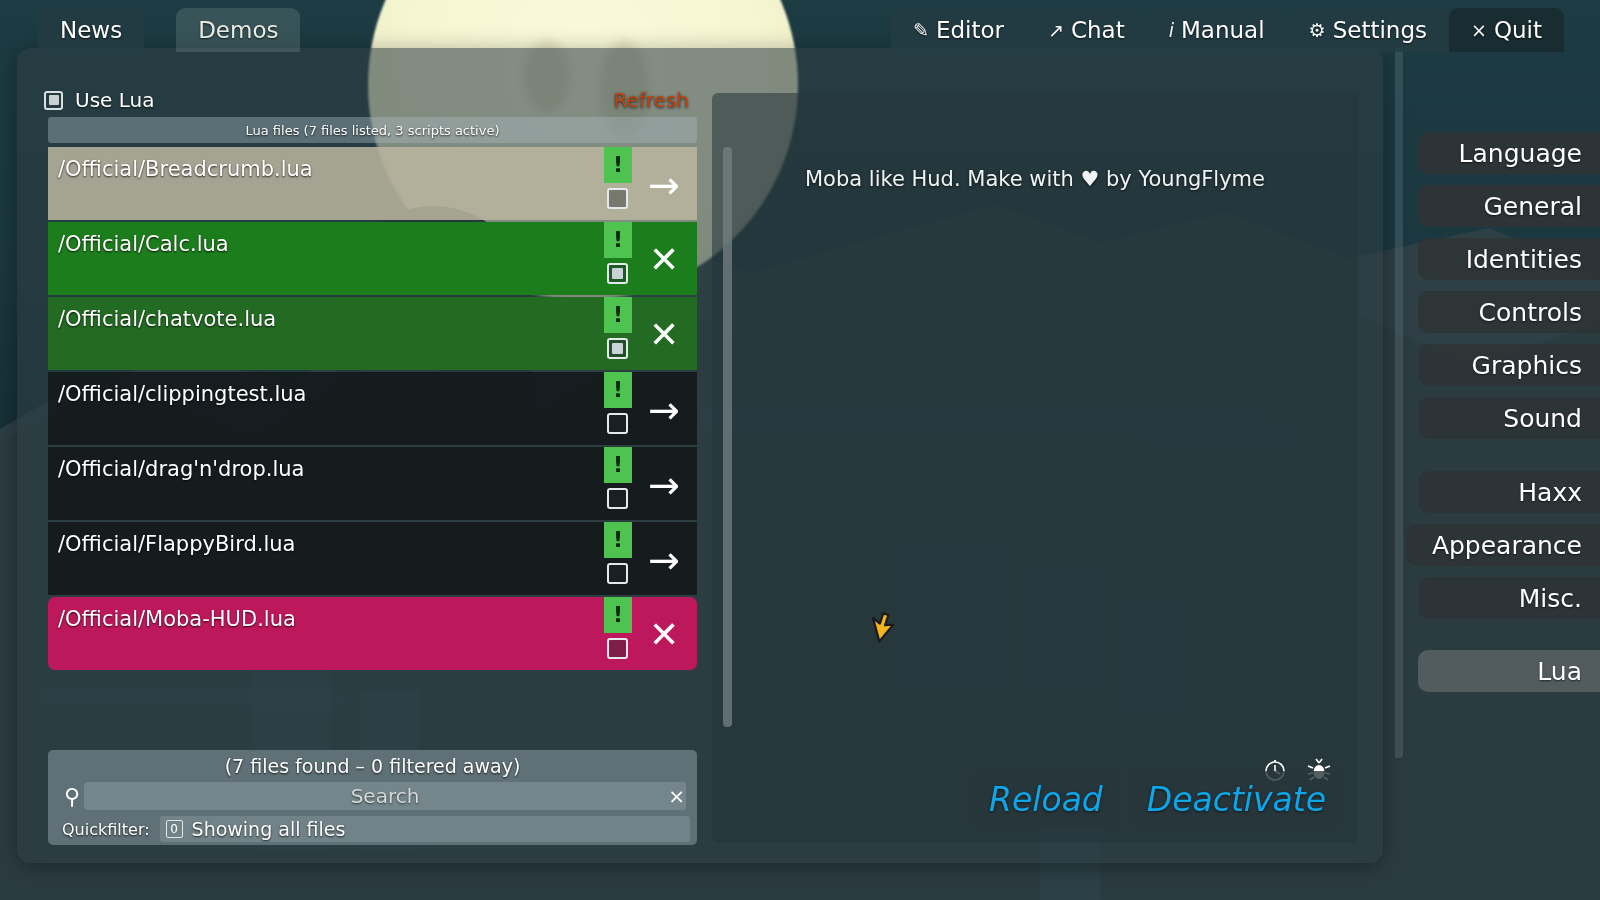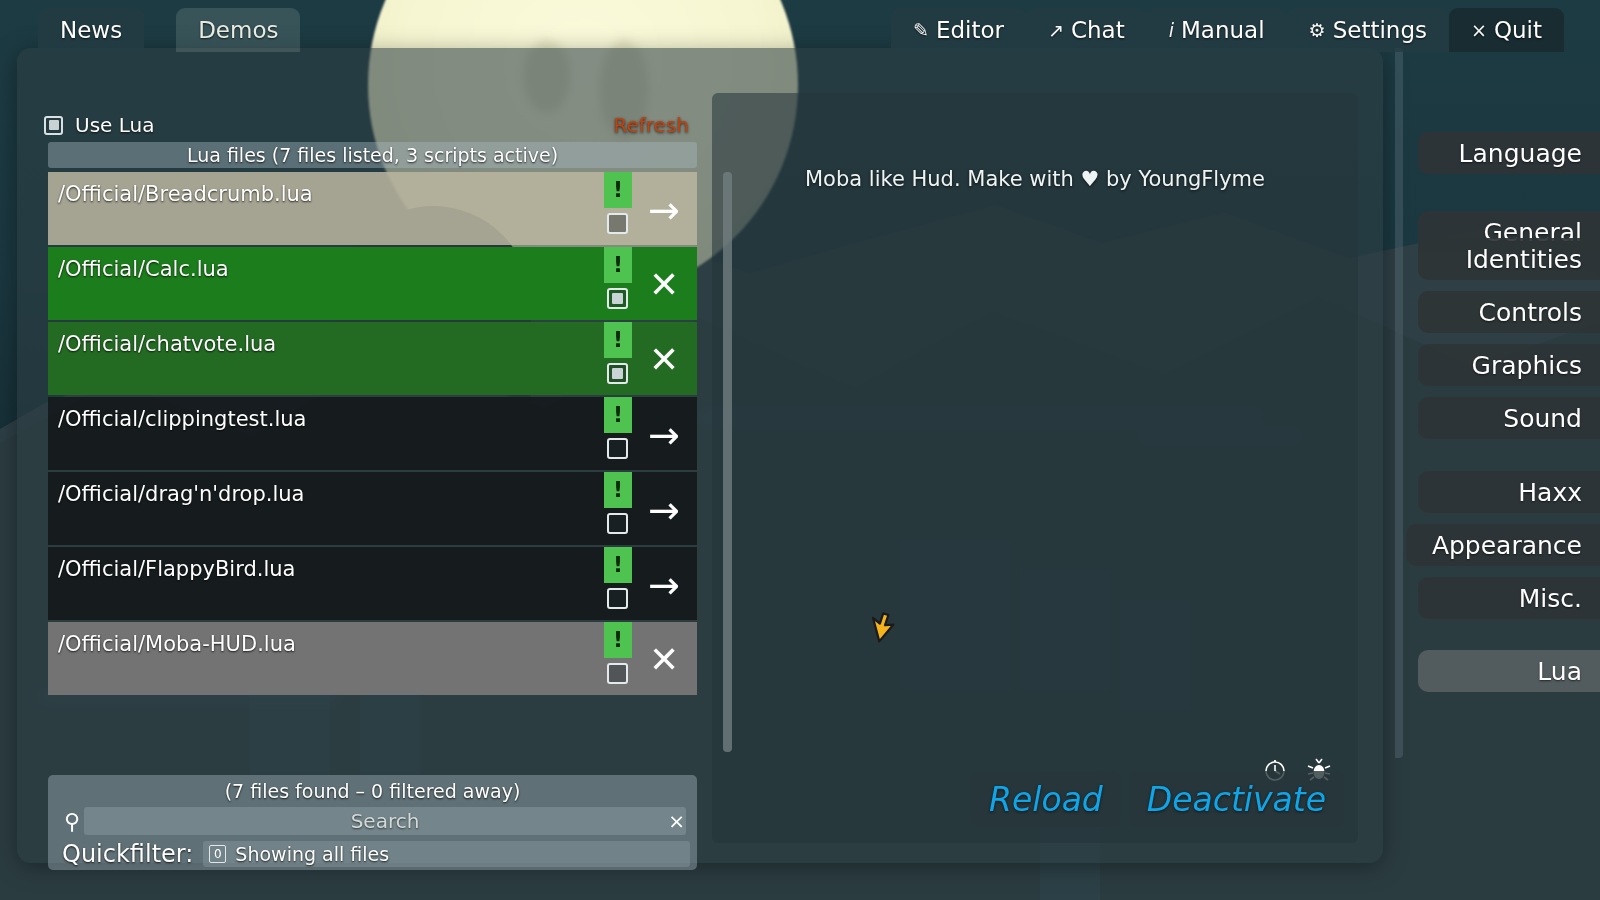--- a/index.html
+++ b/index.html
@@ -102,21 +102,21 @@
     left: 17px; top: 48px;
     width: 1366px; height: 815px;
     border-radius: 14px;
     background: rgba(44,62,68,0.58);
     box-shadow: 0 4px 24px rgba(0,0,0,0.35);
     z-index: 10;
   }
 
   
   #left-panel {
-    position: absolute; left: 27px; top: 62px;
+    position: absolute; left: 27px; top: 37px;
     width: 653px; height: 750px;
   }
   #lua-toprow {
     position: absolute; left: 0; top: 0;
     width: 653px; height: 30px;
     display: flex; align-items: center;
   }
   .chk {
     width: 19px; height: 19px;
     border: 2px solid #d8e2e4;
@@ -143,39 +143,39 @@
     text-shadow: 0 1px 3px rgba(0,0,0,0.85);
     padding: 3px 8px;
   }
 
   #list-header {
     position: absolute; left: 4px; top: 32px;
     width: 649px; height: 26px;
     background: rgba(168,184,190,0.42);
     border-radius: 3px;
     display: flex; align-items: center; justify-content: center;
-    color: #ffffff; font-size: 19px;
+    color: #ffffff; font-size: 13px;
     text-shadow: 0 1px 2px rgba(0,0,0,0.8);
   }
 
   #file-list {
     position: absolute; left: 4px; top: 62px;
     width: 649px; height: 590px;
   }
   .file-row {
     position: relative;
     height: 73px;
     margin-bottom: 2px;
     display: flex;
     background: rgba(20,26,28,0.93);
     overflow: visible;
   }
   .file-row.active { background: #1c7d1c; padding-left: 12px; }
   .file-row.active2 { background: #236b23; }
-  .file-row.hovered { background: #737373; }
+  .file-row.hovered { background: #be185d; border-radius: 7px; }
   .file-row.top-hover { background: rgba(186,182,160,0.86); }
   .file-name {
     position: absolute; left: 10px; top: 10px;
     color: #ffffff; font-size: 21px;
     text-shadow: 0 1px 2px rgba(0,0,0,0.8);
     white-space: nowrap;
   }
   .row-right {
     position: absolute; right: 0; top: 0;
     width: 95px; height: 73px;
@@ -254,21 +254,21 @@
   #search-clear {
     position: absolute; right: 12px; top: 34px;
     color: #ffffff; font-size: 20px;
   }
   #quickfilter-row {
     position: absolute; left: 14px; top: 66px;
     width: 628px; height: 26px;
     display: flex; align-items: center;
   }
   #quickfilter-label {
-    color: #ffffff; font-size: 24px;
+    color: #ffffff; font-size: 16px;
     text-shadow: 0 1px 2px rgba(0,0,0,0.8);
     flex: none;
   }
   #quickfilter-field {
     margin-left: 10px;
     flex: 1;
     height: 26px;
     background: rgba(150,167,173,0.35);
     border-radius: 3px;
     display: flex; align-items: center;
@@ -549,21 +549,21 @@
         <div class="dbtn">Deactivate</div>
       </div>
   </div>
 </div>
 
 <div id="sidebar">
   <div id="sidebar-rail"></div>
 <div class="side-item" style="top: 84px;">
       <span>Language</span>
     </div>
-    <div class="side-item" style="top: 137px; margin-top: 26px;">
+    <div class="side-item" style="top: 137px;">
       <span>General</span>
     </div>
     <div class="side-item" style="top: 190px;">
       <span>Identities</span>
     </div>
     <div class="side-item" style="top: 243px;">
       <span>Controls</span>
     </div>
     <div class="side-item" style="top: 296px;">
       <span>Graphics</span>

